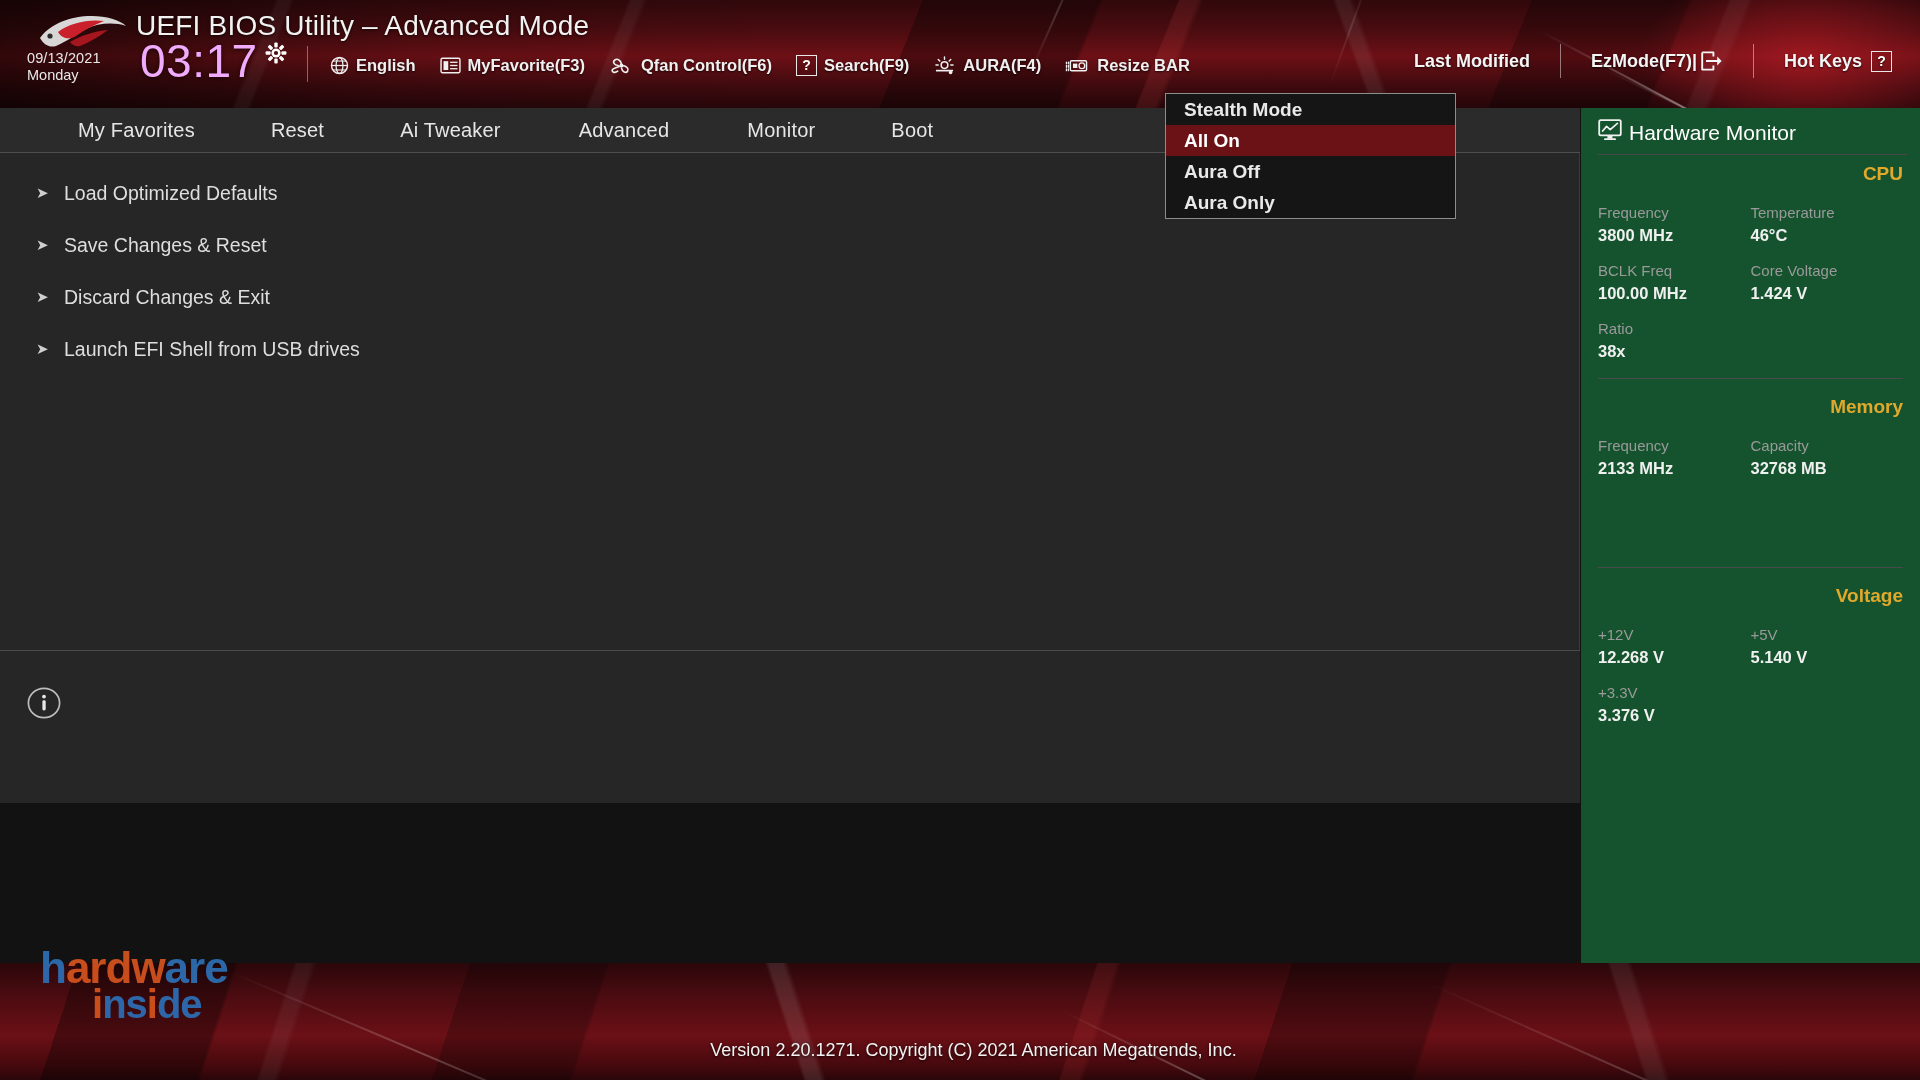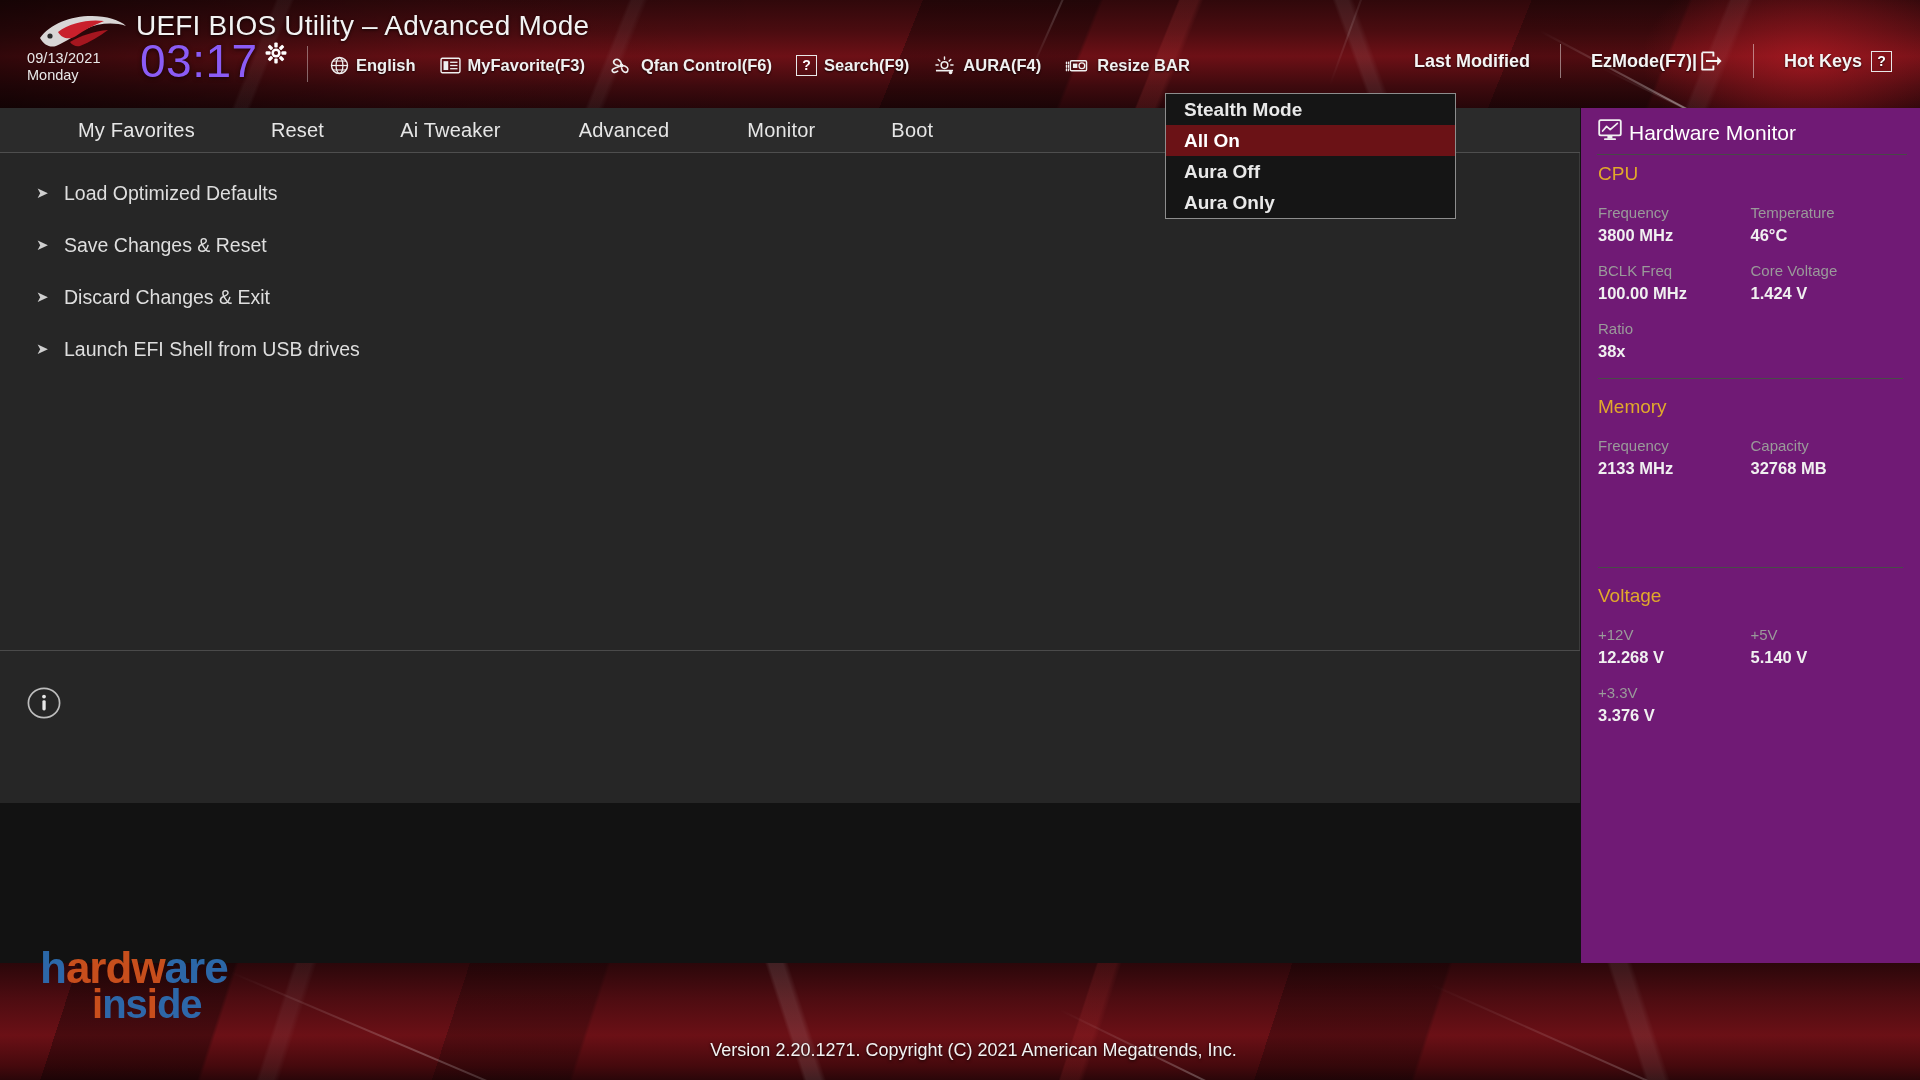--- a/index.html
+++ b/index.html
@@ -73,21 +73,21 @@
     white-space: nowrap;
   }
 
   
   .datetime { position: absolute; left: 27px; top: 50px; width: 105px; }
   .dt-date { font-size: 14.5px; color: #e8e8e8; line-height: 17px; letter-spacing: 0.1px; }
   .dt-day  { font-size: 14.5px; color: #e8e8e8; line-height: 17px; }
 
   .clock {
     position: absolute; left: 140px; top: 37px;
-    font-size: 46px; font-weight: 400; color: #8b5cf6;
+    font-size: 46px; font-weight: 400; color: #f0abfc;
     line-height: 48px; letter-spacing: 0.5px;
     text-shadow: 0 1px 4px rgba(0,0,0,0.6);
   }
   .clock-gear { position: absolute; left: 265px; top: 42px; width: 22px; height: 22px; }
 
   .hdr-divider {
     position: absolute; left: 307px; top: 46px;
     width: 1px; height: 36px;
     background: rgba(255,255,255,0.38);
   }
@@ -165,36 +165,36 @@
     width: 1580px; height: 152px;
     background: #262626;
   }
   .info-icon { position: absolute; left: 27px; top: 35px; width: 34px; height: 34px; }
 
   
   .hwmon {
     position: absolute;
     left: 1581px; top: 108px;
     width: 339px; height: 855px;
-    background: #701a75;
+    background: #14532d;
   }
   .hw-title {
     display: flex; align-items: center;
     padding: 11px 0 0 17px;
     font-size: 21px; color: #ffffff;
   }
   .hw-title .hw-title-text { margin-left: 7px; }
   .hw-title-underline {
     position: absolute; left: 16px; top: 46px;
     width: 310px; height: 1px; background: #484848;
   }
   .hw-section { padding: 0 17px; }
   .hw-heading {
-    font-size: 19px; color: #e1a92b; font-weight: 400;
-    margin-top: 17px; margin-bottom: 19px;
+    font-size: 19px; color: #e1a92b; font-weight: 700;
+    margin-top: 17px; margin-bottom: 19px; text-align: right;
   }
   .hw-grid { display: flex; margin-bottom: 17px; }
   .hw-cell { width: 50%; }
   .hw-cell.wide { width: 100%; }
   .hw-key { font-size: 15px; color: #9a9a9a; margin-bottom: 5px; }
   .hw-val { font-size: 16.5px; color: #f0f0f0; font-weight: 700; }
   .hw-rule { height: 1px; background: #4a4a4a; margin: 16px 0 0 0; }
   .hw-spacer { height: 56px; }
 
   

